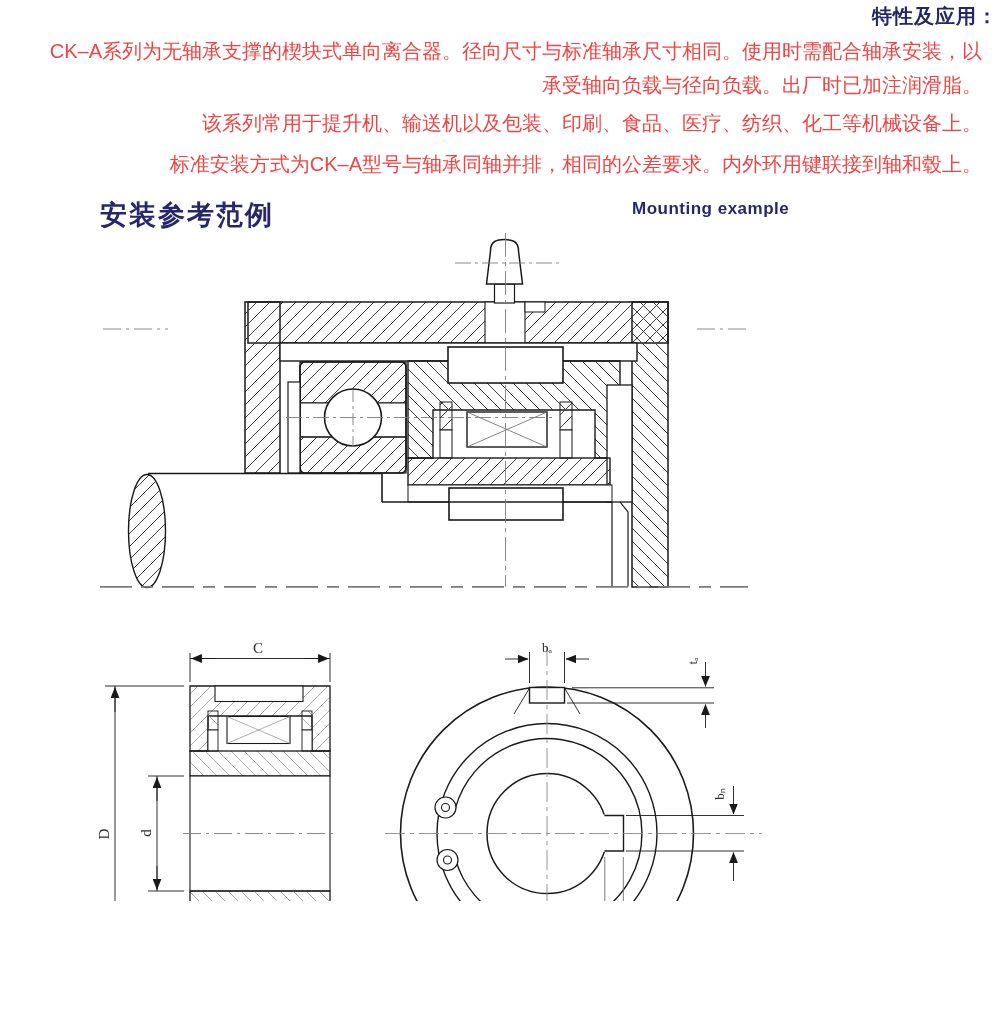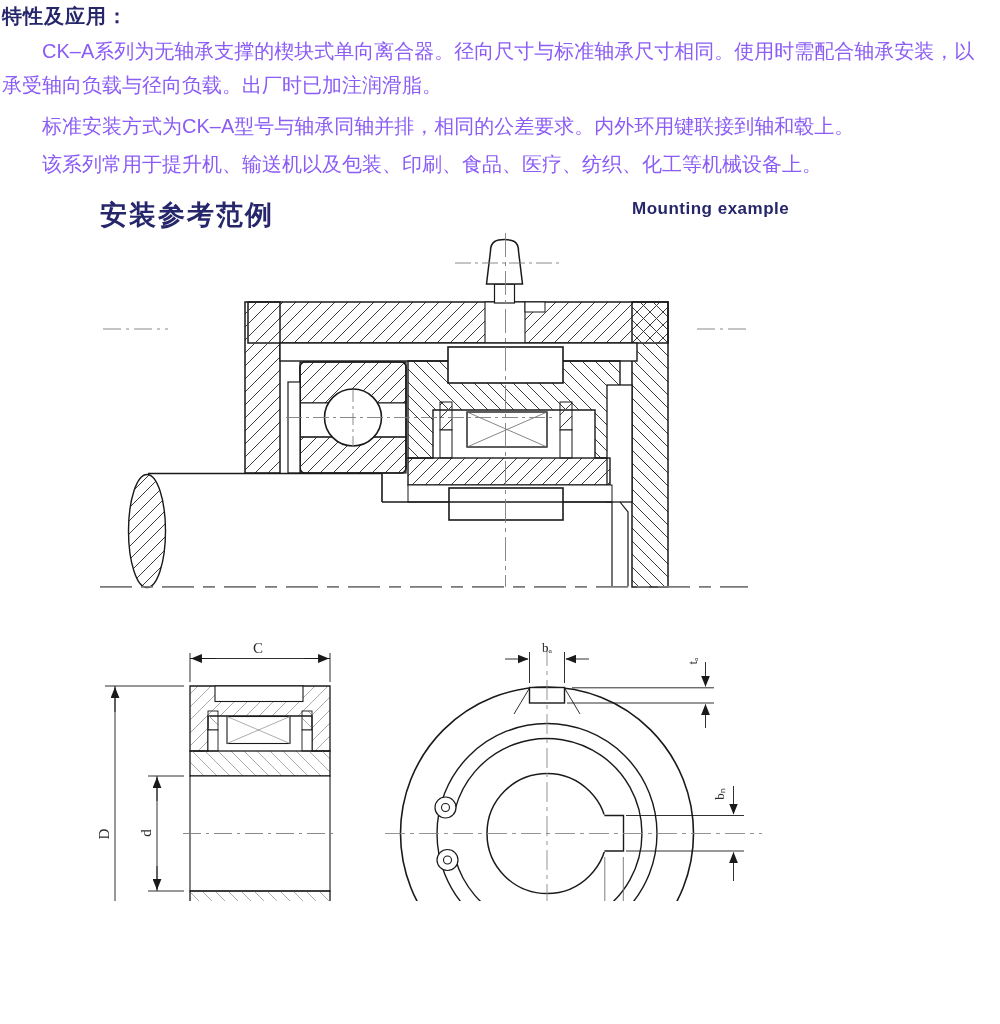--- a/index.html
+++ b/index.html
@@ -1,38 +1,38 @@
 <!DOCTYPE html>
 <html><head>
 <meta charset="utf-8">
 <style>
   html,body{margin:0;padding:0;background:#fff;}
   .page{position:relative;width:1000px;height:901px;overflow:hidden;background:#ffffff;
-        font-family:"Liberation Sans",sans-serif;color:#1a1a1a;}
+        font-family:"Liberation Sans",sans-serif;color:#1a1a1a;text-align:right;}
   .textblock{position:relative;z-index:2;padding:3px 2px 0 2px;}
   h1.sec{font-size:20px;font-weight:bold;color:#26266b;margin:0 0 2px 0;letter-spacing:1px;}
-  p.body{font-size:20px;line-height:34px;margin:4px 8px 0 0;text-indent:2em;letter-spacing:0px;color:#8b5cf6;}
+  p.body{font-size:20px;line-height:34px;margin:4px 16px 0 0;text-indent:2em;letter-spacing:0px;color:#ef4444;}
   p.body.nowrapind{margin-top:7px;}
   .subhead-row{position:relative;height:40px;margin-top:16px;}
   .subhead-cn{position:absolute;left:98px;top:0;font-size:27px;font-weight:bold;color:#26266b;letter-spacing:2px;}
   .subhead-en{position:absolute;left:630px;top:2px;font-size:17px;font-weight:bold;color:#26266b;letter-spacing:0.5px;}
   svg.drawing{position:absolute;left:0;top:0;z-index:1;}
   text.dim{font-family:"Liberation Serif",serif;font-size:15px;fill:#2c2c2c;}
   text.dim.small{font-size:13px;}
 </style>
 </head>
 <body>
 
 <div class="page">
 
   <div class="textblock">
     <h1 class="sec">特性及应用：</h1>
     <p class="body">CK–A系列为无轴承支撑的楔块式单向离合器。径向尺寸与标准轴承尺寸相同。使用时需配合轴承安装，以承受轴向负载与径向负载。出厂时已加注润滑脂。</p>
+    <p class="body">该系列常用于提升机、输送机以及包装、印刷、食品、医疗、纺织、化工等机械设备上。</p>
     <p class="body nowrapind">标准安装方式为CK–A型号与轴承同轴并排，相同的公差要求。内外环用键联接到轴和毂上。</p>
-    <p class="body">该系列常用于提升机、输送机以及包装、印刷、食品、医疗、纺织、化工等机械设备上。</p>
     <div class="subhead-row">
       <span class="subhead-cn">安装参考范例</span>
       <span class="subhead-en">Mounting example</span>
     </div>
   </div>
 
   <svg class="drawing" width="1000" height="1024" viewBox="0 0 1000 1024">
     <defs>
       <pattern id="h1" width="13" height="13" patternUnits="userSpaceOnUse">
         <path d="M-1,14 L14,-1 M-1,1 L1,-1 M12,14 L14,12" stroke="#3d3d3d" stroke-width="1" fill="none"></path>

